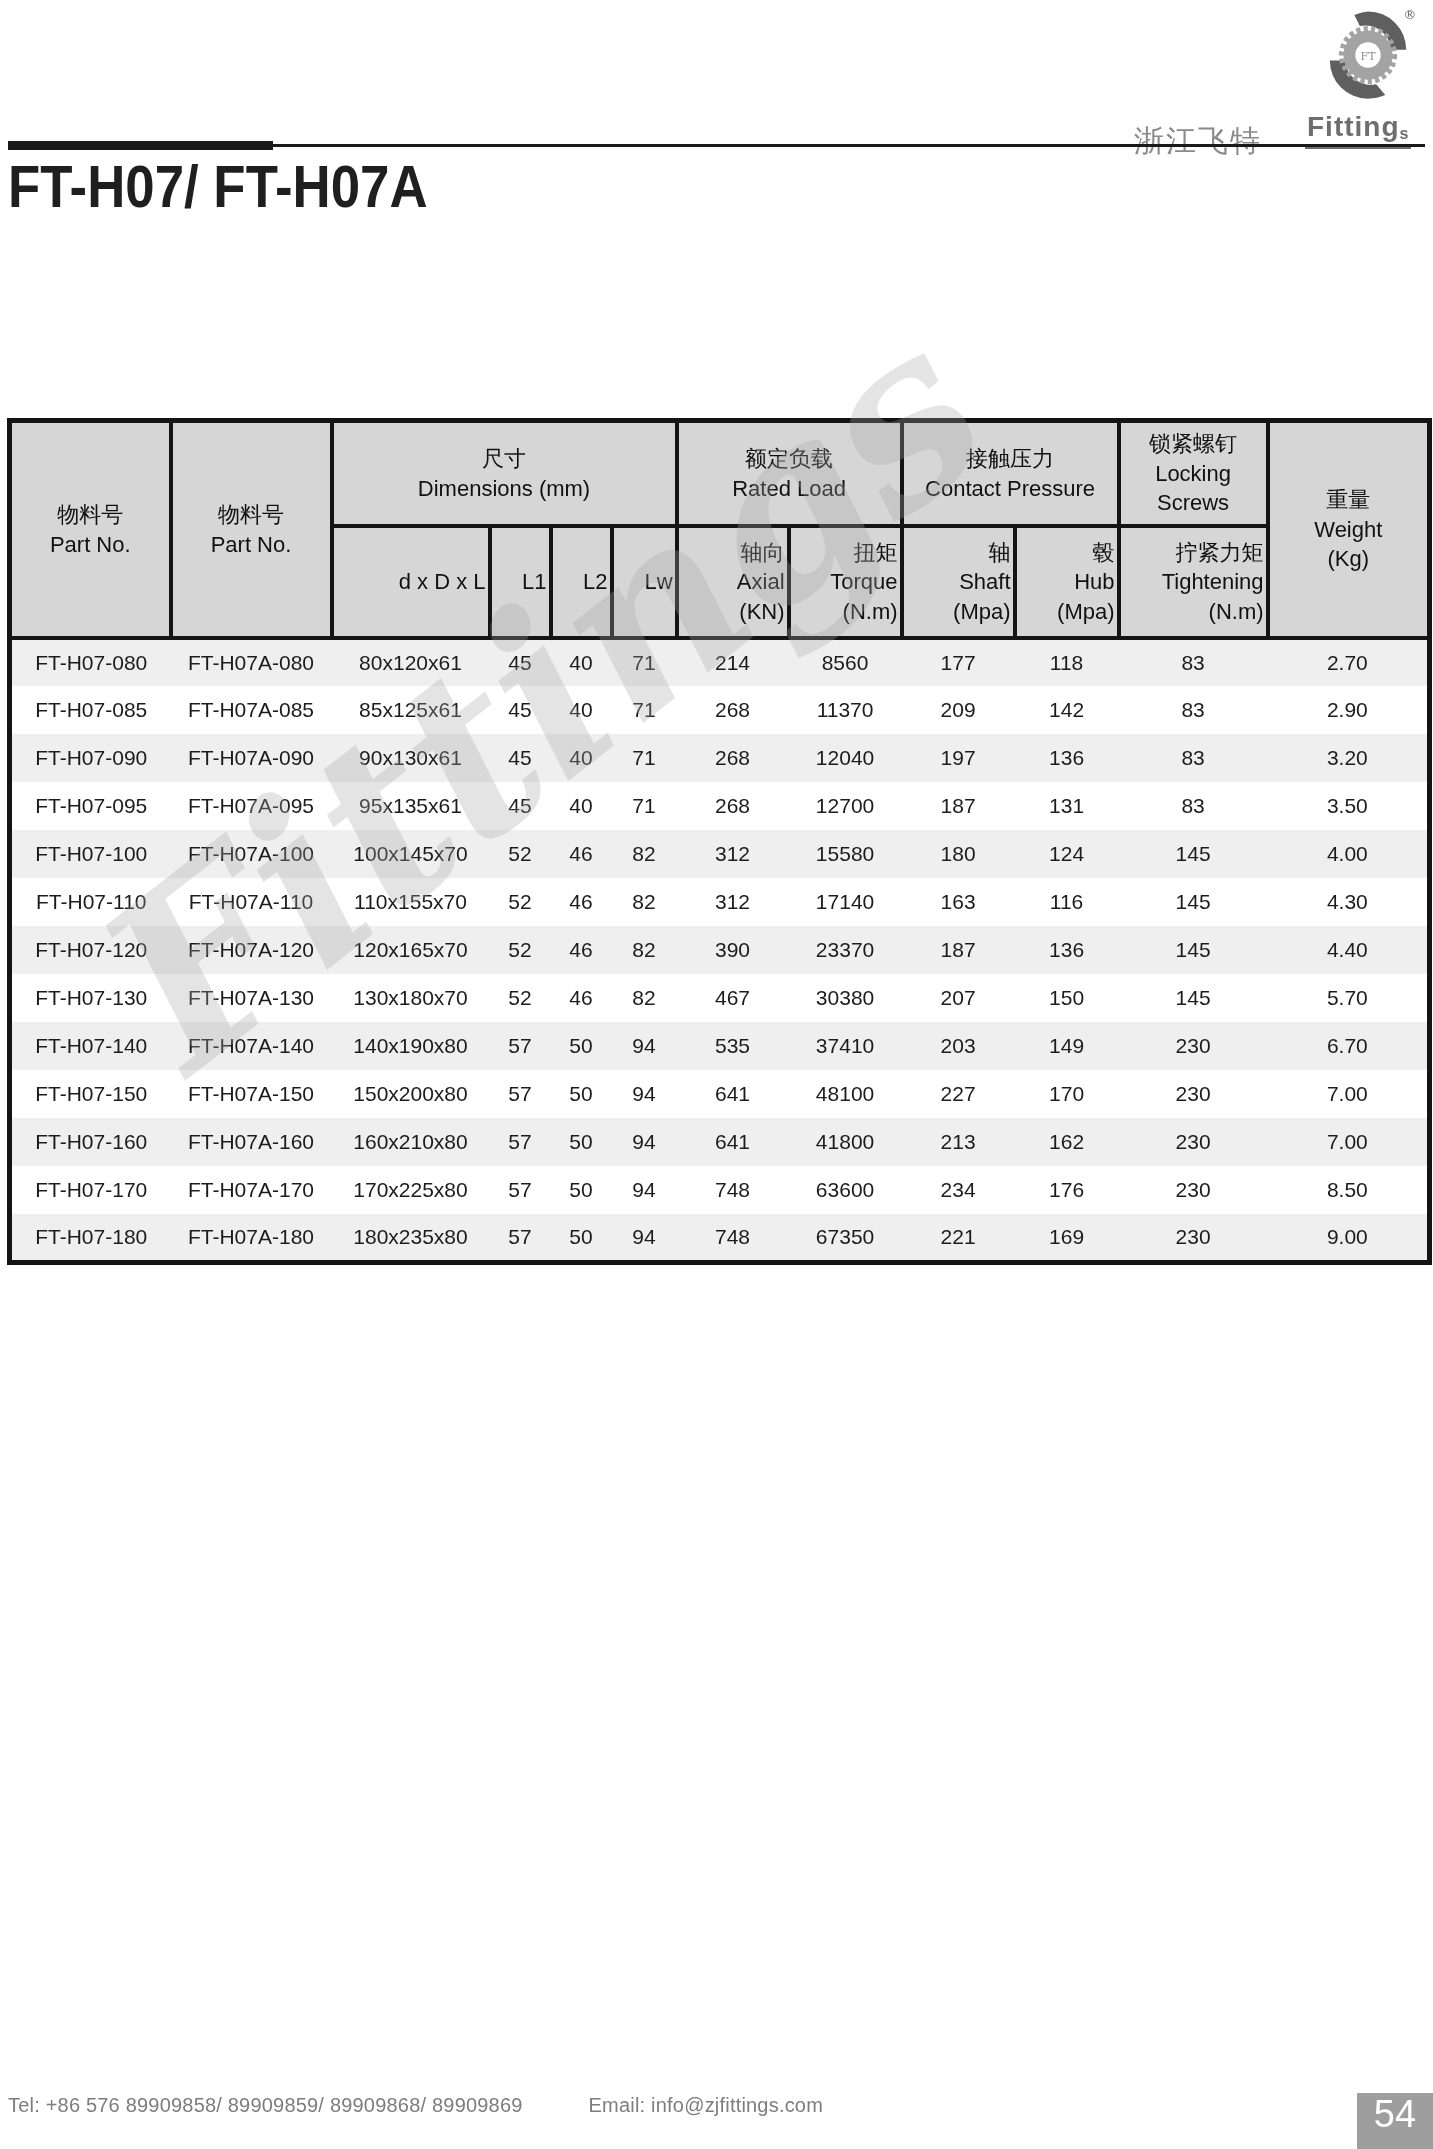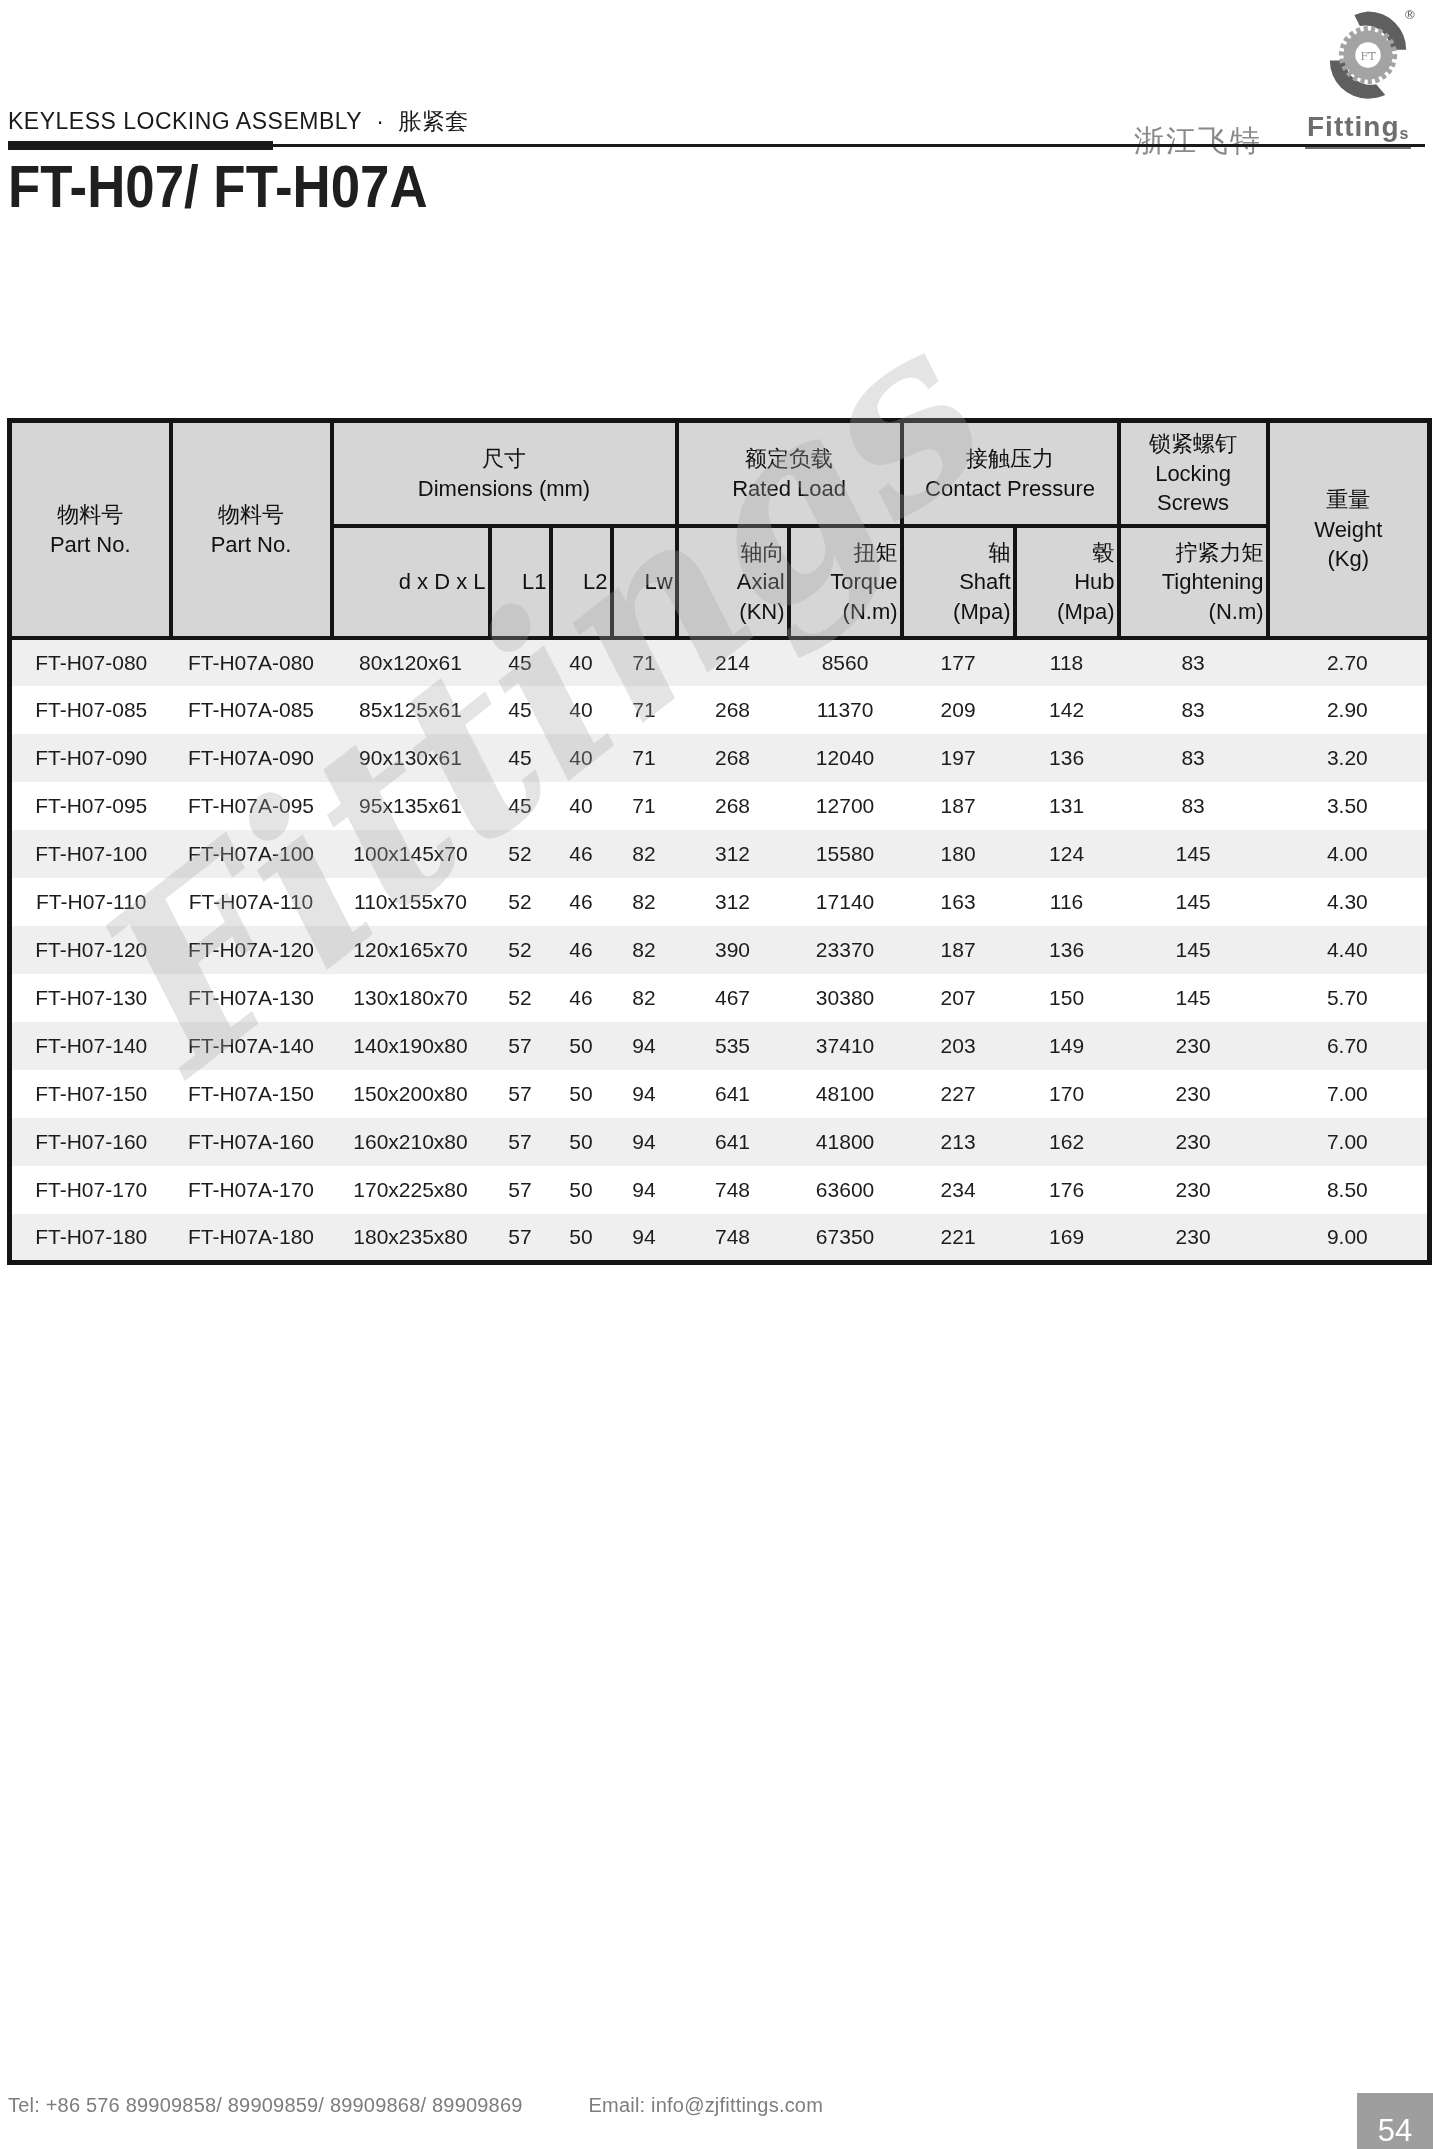--- a/index.html
+++ b/index.html
@@ -144,23 +144,23 @@
     letter-spacing: 0.2px;
     white-space: nowrap;
   }
   .footer-contact .email { margin-left: 66px; }
   .page-number-box {
     position: absolute;
     left: 1357px; top: 2093px;
     width: 76px; height: 56px;
     background: #9e9e9e;
     color: #ffffff;
-    font-size: 31px;
+    font-size: 38px;
     display: flex;
-    align-items: flex-end;
+    align-items: flex-start;
     justify-content: center;
   }
 </style>
 </head>
 <body>
 
 <div class="page">
 
   <svg class="brand-logo" viewBox="0 0 110 110" aria-hidden="true">
 
@@ -172,23 +172,20 @@
     <circle cx="55" cy="54" r="14" fill="#ffffff"></circle>
     <text x="55" y="59" text-anchor="middle" font-family="DejaVu Serif, serif" font-size="12" fill="#8a8a8a">FT</text>
 
     <text x="101" y="14" text-anchor="middle" font-family="DejaVu Sans, sans-serif" font-size="14" fill="#5f5f5f">®</text>
   </svg>
 
   <div class="brand-cn">浙江飞特</div>
 
   <div class="brand-wordmark"><span>Fitting</span><sub>s</sub></div>
 
-  <div class="section-header">
-    <span>KEYLESS LOCKING ASSEMBLY</span><span class="dot">·</span><span>胀紧套</span>
-  </div>
 
   <div class="header-rule">
     <div class="thin"></div>
     <div class="thick"></div>
   </div>
 
   <div class="page-title">FT-H07/ FT-H07A</div>
 
   <div class="watermark">Fittings</div>
 

